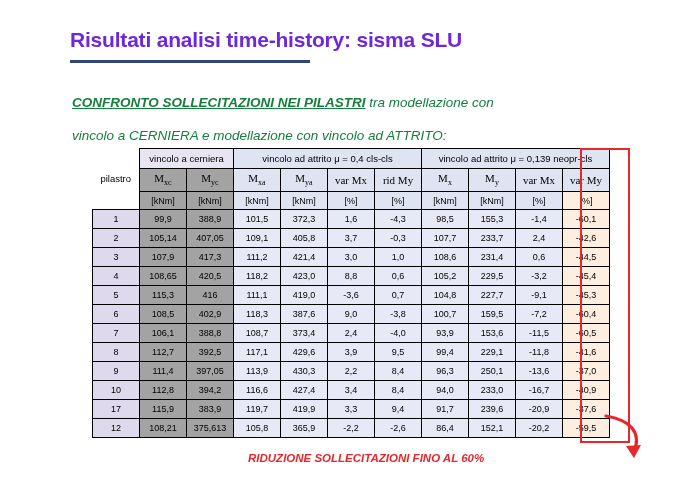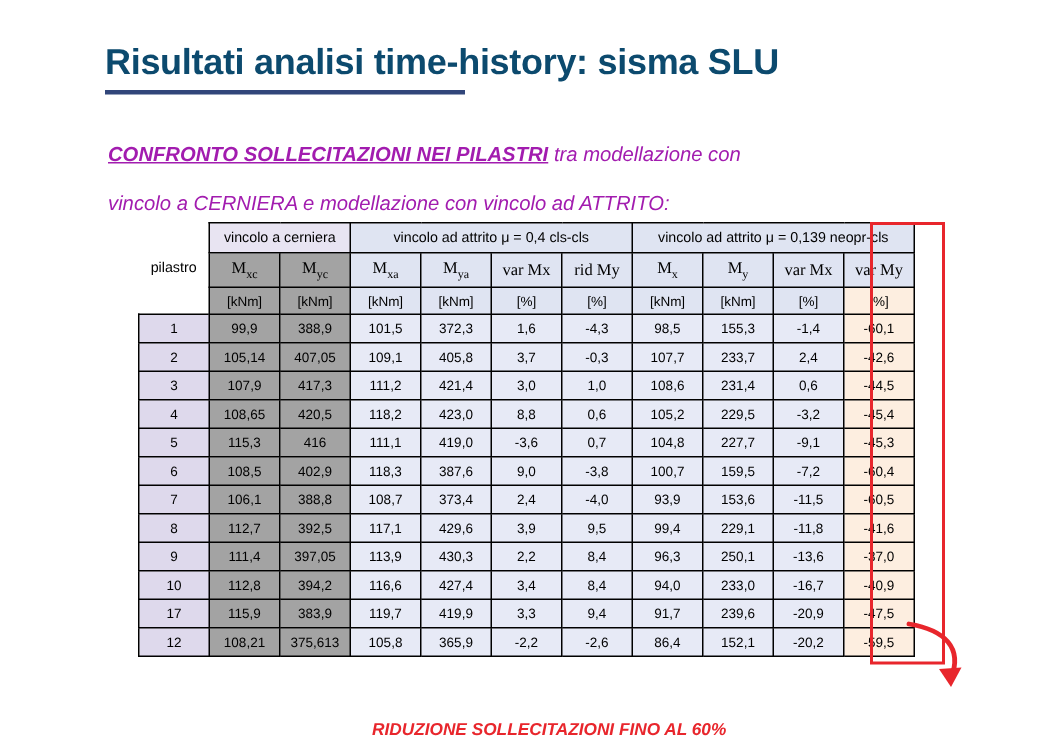--- a/index.html
+++ b/index.html
@@ -11,39 +11,39 @@
     overflow:hidden;
     position:relative;
   }
   .slide{
     position:absolute; inset:0;
     padding:0;
   }
   .title{
     position:absolute;
     left:70px; top:28px;
-    font-size:24px;
+    font-size:21px;
     font-weight:bold;
     letter-spacing:-0.2px;
-    color:#0c4a6e;
+    color:#6d28d9;
     white-space:nowrap;
   }
   .title-rule{
     position:absolute;
     left:70px; top:60px;
     width:240px; height:3px;
     background:#31467a;
   }
   .subtitle{
     position:absolute;
     left:72px; top:86px;
     width:570px;
     font-size:13.5px;
     line-height:33px;
-    color:#a21caf;
+    color:#15803d;
   }
   .subtitle .em{
     font-style:italic;
     font-weight:bold;
     text-decoration:underline;
   }
   .subtitle .it{ font-style:italic; }
 
   table.data{
     position:absolute;
@@ -100,21 +100,20 @@
   }
 
   .footnote{
     position:absolute;
     left:248px; top:452px;
     font-size:11.5px;
     font-weight:bold;
     font-style:italic;
     color:#e8262c;
     white-space:nowrap;
-    margin-top:29px;
   }
   .arrow{
     position:absolute;
     left:600px; top:414px;
     width:46px; height:48px;
   }
 </style>
 </head>
 <body>
 
@@ -298,21 +297,21 @@
           <td class="rownum">17</td>
           <td class="cell c-purple">115,9</td>
           <td class="cell c-purple">383,9</td>
           <td class="cell c-blue2">119,7</td>
           <td class="cell c-blue2">419,9</td>
           <td class="cell c-blue2">3,3</td>
           <td class="cell c-blue2">9,4</td>
           <td class="cell c-blue2">91,7</td>
           <td class="cell c-blue2">239,6</td>
           <td class="cell c-blue2">-20,9</td>
-          <td class="cell c-peach">-47,5</td>
+          <td class="cell c-peach">-37,6</td>
         </tr>
         <tr>
           <td class="rownum">12</td>
           <td class="cell c-purple">108,21</td>
           <td class="cell c-purple">375,613</td>
           <td class="cell c-blue2">105,8</td>
           <td class="cell c-blue2">365,9</td>
           <td class="cell c-blue2">-2,2</td>
           <td class="cell c-blue2">-2,6</td>
           <td class="cell c-blue2">86,4</td>

